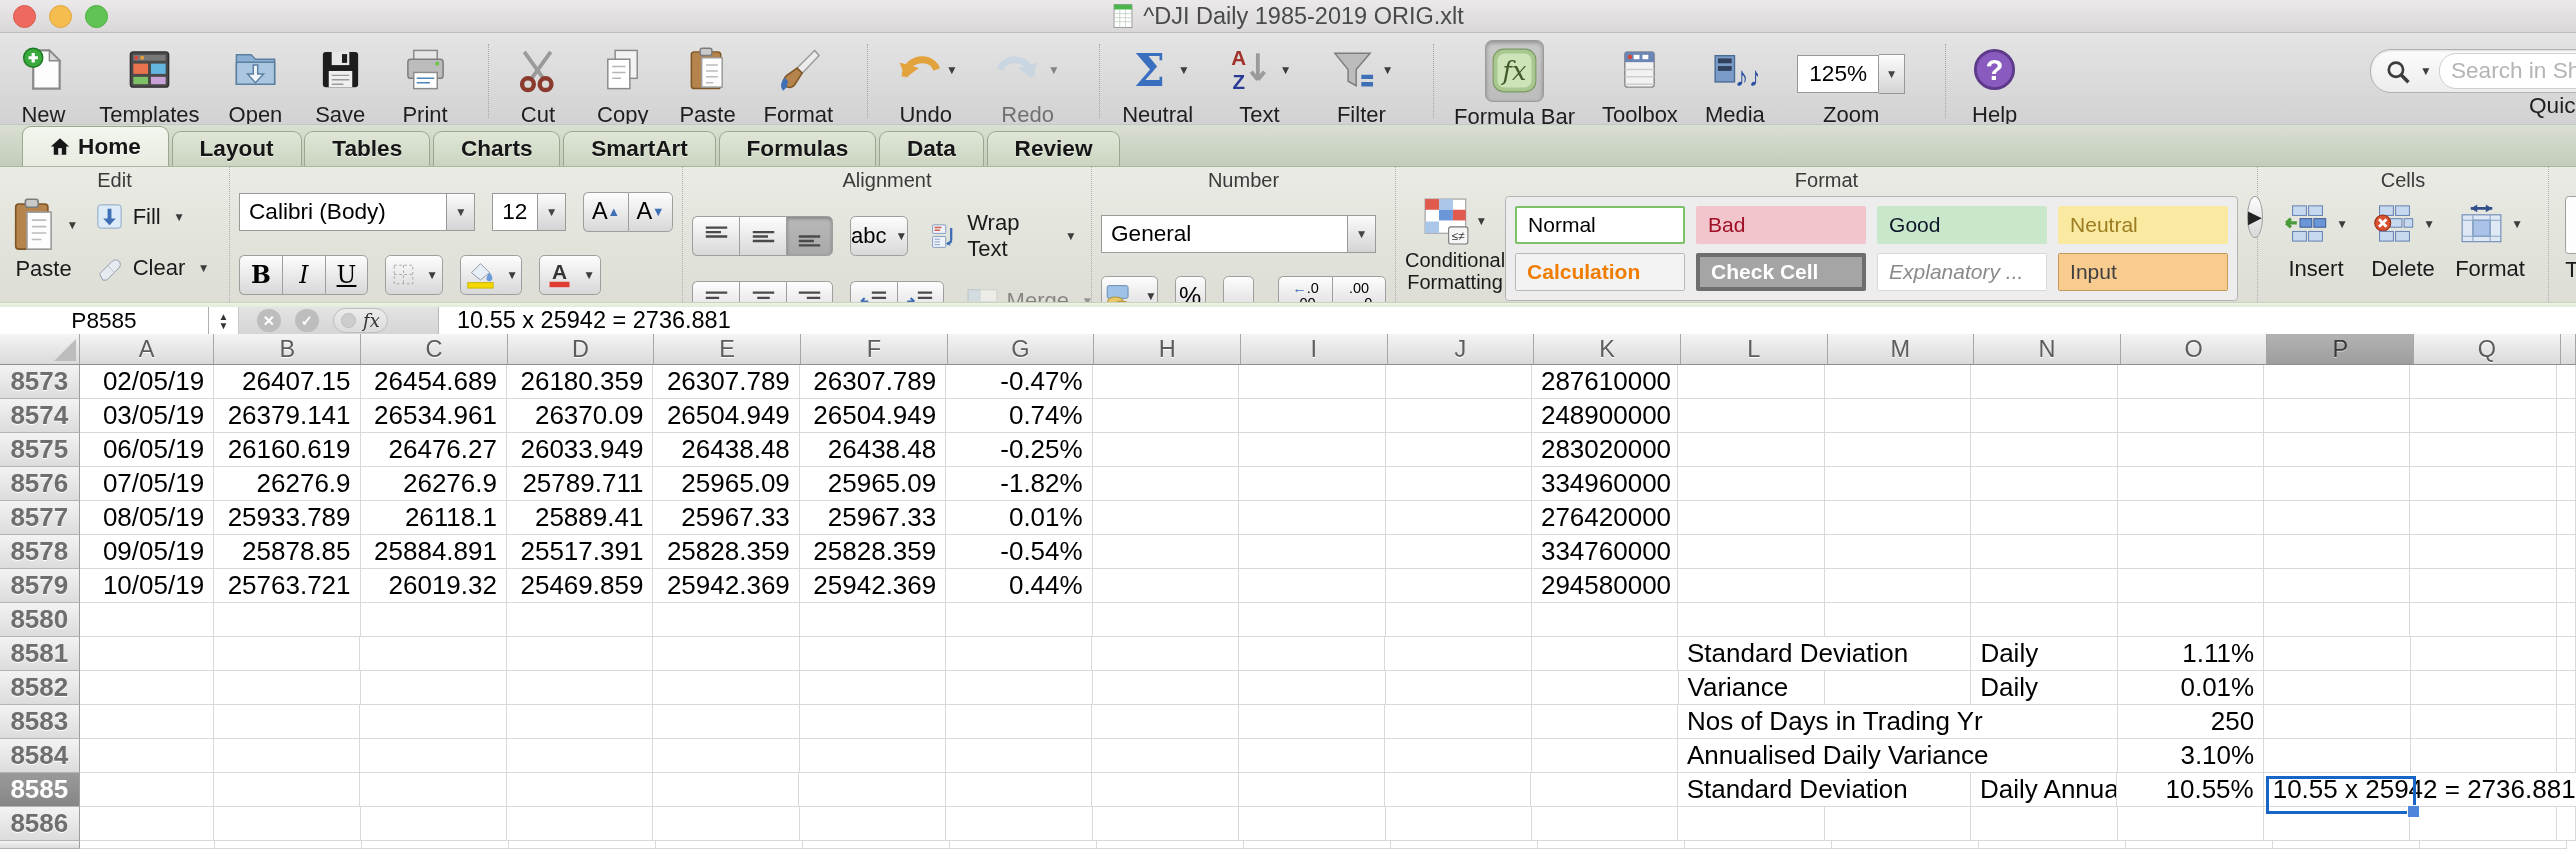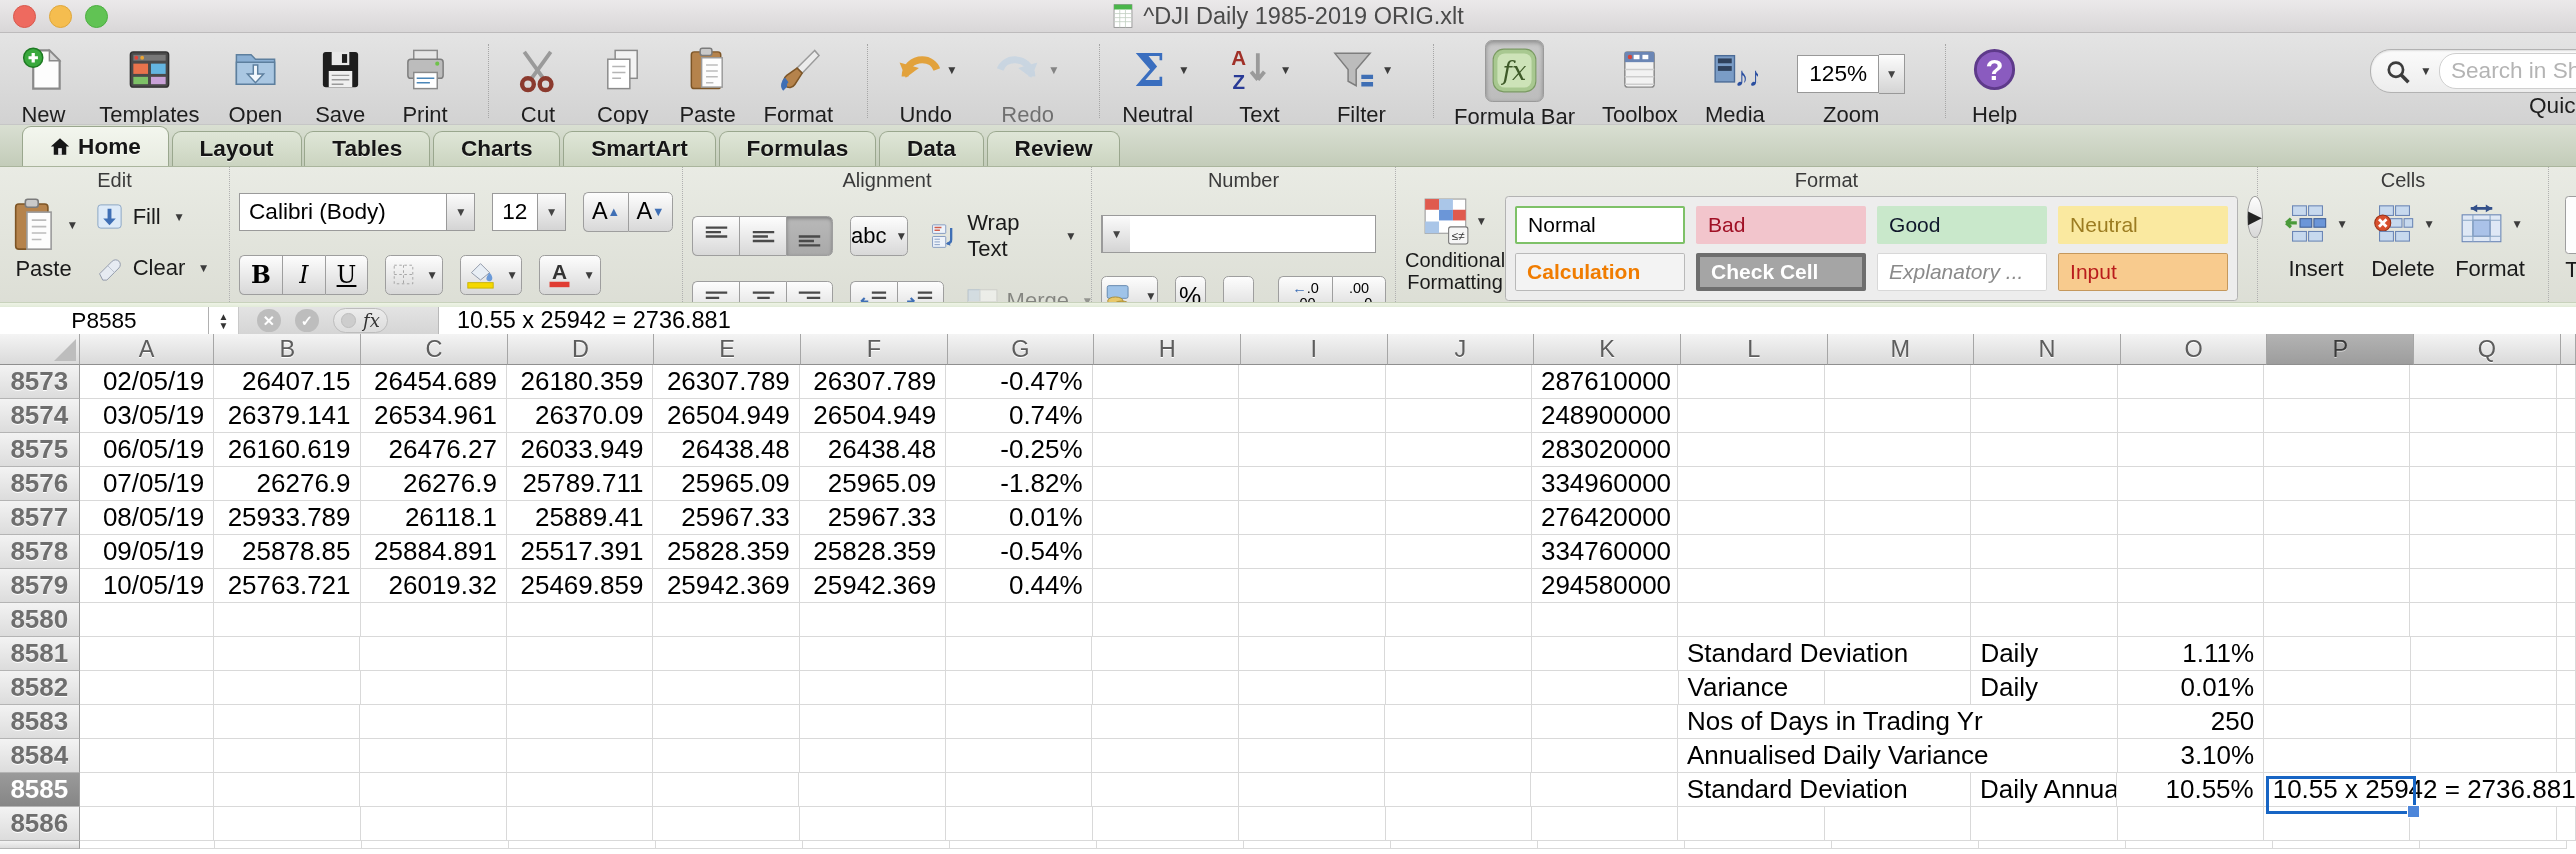--- a/index.html
+++ b/index.html
@@ -87,21 +87,21 @@
   .chip{height:38px;display:flex;align-items:center;padding:0 11px;font-size:21px;
     border:1.8px solid transparent;border-radius:1.8px;box-sizing:border-box;white-space:nowrap;
     overflow:hidden;cursor:default;}
   .style-normal{background:#fff;border:2.7px solid #7ec168;color:#000;}
   .style-bad{background:#f2c5cc;color:#a01025;}
   .style-good{background:#c9e8cb;color:#0f172a;}
   .style-neutral{background:#fae9a0;color:#9c7c21;}
   .style-calculation{background:#f3f3f3;border:1.8px solid #b9b9b9;color:#f07c00;font-weight:bold;}
   .style-check{background:#a5a5a5;border:4.5px solid #6e6e6e;color:#fff;font-weight:bold;}
   .style-explanatory{background:#fff;border:1.8px solid #d8d8d8;color:#8a8a8a;font-style:italic;}
-  .style-input{background:#f8cb8e;border:1.8px solid #c5985c;color:#b91c1c;}
+  .style-input{background:#f8cb8e;border:1.8px solid #c5985c;color:#404040;}
   #gallery-next{width:40px;height:40px;border-radius:50%;border:1.8px solid #9a9a9a;
     background:linear-gradient(#fdfdfd,#d8d8d8);display:flex;align-items:center;justify-content:center;
     font-size:18px;color:#222;margin-left:9px;}
   .cell-btn{display:flex;flex-direction:column;align-items:center;width:87px;}
   .cell-btn .icrow{display:flex;align-items:center;height:60px;}
   
   #formulabar{position:absolute;left:0;top:307px;width:2576px;height:27px;background:#fff;
     border-bottom:0.9px solid #8f8f8f;display:flex;align-items:stretch;}
   #namebox{width:208px;border-right:0.9px solid #b0b0b0;display:flex;align-items:center;
     justify-content:center;font-size:22.6px;color:#000;background:#fff;}
@@ -656,20 +656,21 @@
         <span class="lbl">Merge</span>
         <span class="dd">▼</span>
       </div>
     </div>
   </div>
 
   <div class="rgroup g-num">
     <div class="glabel">Number</div>
     <div class="rrow">
       <div class="select" style="width:275px">
+        <span class="val">General</span>
         <span class="dbtn">▼</span>
       </div>
     </div>
     <div class="rrow">
       <div class="btn" style="width:67px;gap:3.6px">
         <span class="ic" style="width:34px;height:29px">
             <svg viewBox="0 0 36 32">
               <rect x="5" y="4" width="23" height="14" rx="2" fill="#9fc3e8" stroke="#5d82ab"></rect>
               <ellipse cx="14" cy="21" rx="8.5" ry="4.5" fill="#e8c86a" stroke="#a88a30"></ellipse>
               <ellipse cx="21" cy="25.5" rx="8.5" ry="4.5" fill="#d8b44a" stroke="#a88a30"></ellipse>

